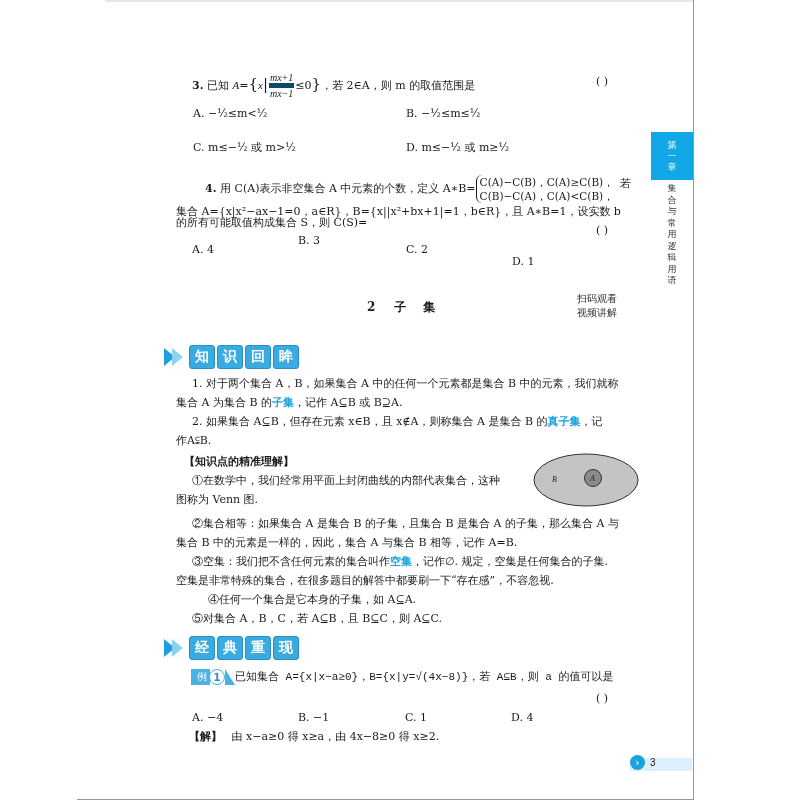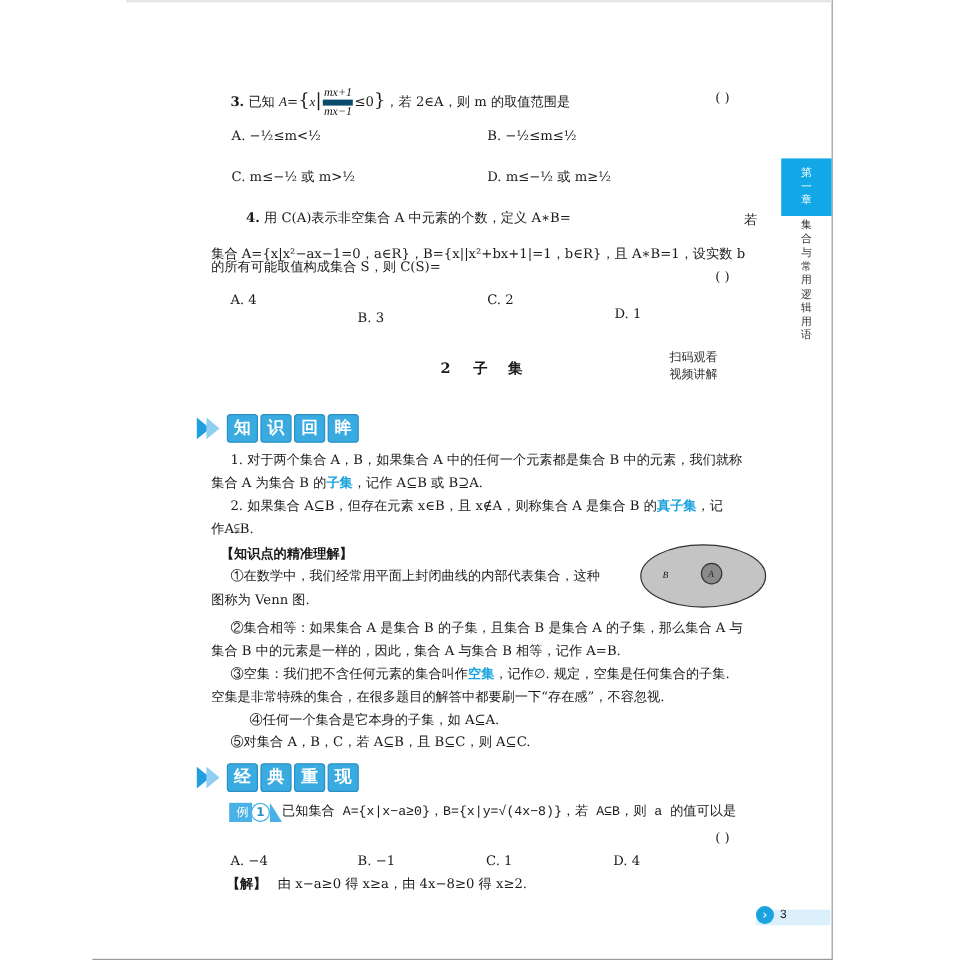--- a/index.html
+++ b/index.html
@@ -21,21 +21,21 @@
 
     
     .chap-tab { position:absolute; left:651px; top:132px; width:42px; height:48px; background:#12a8e8; color:#fff;
       display:flex; flex-direction:column; align-items:center; justify-content:center; font-size:9px; line-height:11px; }
     .chap-title { position:absolute; left:665px; top:183px; width:14px; font-size:9px; line-height:11.5px; text-align:center; color:#333; white-space:normal; word-break:break-all; }
 
     
     .sec-title { position:absolute; left:367px; top:299px; font-size:12px; font-weight:bold; letter-spacing:1px; }
     .sec-title .n { margin-right:18px; }
     .sec-title .c2 { margin-left:16px; }
-    .qr { position:absolute; left:558px; top:292px; font-size:10px; line-height:14px; color:#333; }
+    .qr { position:absolute; left:577px; top:292px; font-size:10px; line-height:14px; color:#333; }
 
     
     .banner { position:absolute; display:flex; align-items:center; }
     .arrow { width:0; height:0; border-top:9px solid transparent; border-bottom:9px solid transparent; border-left:11px solid #1f9fe0; margin-right:-3px; }
     .arrow2 { width:0; height:0; border-top:9px solid transparent; border-bottom:9px solid transparent; border-left:11px solid #8fd0f2; margin-right:6px; }
     .bchar { width:24px; height:22px; background:#3aabe0; color:#fff; font-family:"DejaVu Sans","Liberation Sans",sans-serif;
       font-weight:bold; font-size:14px; display:flex; align-items:center; justify-content:center; margin-right:2px; border-radius:3px; border:1px solid #2a8fc4; }
 
     .example-badge { position:absolute; left:191px; top:669px; height:16px; display:flex; align-items:center; }
     .ex-box { background:#49b1e6; color:#fff; font-size:10px; height:16px; padding:0 3px 0 6px; display:flex; align-items:center; font-family:"DejaVu Sans",sans-serif; }
@@ -71,28 +71,28 @@
   <i class="v">A</i>=<span style="font-size:15px;">{</span><i class="v">x</i><span style="font-size:15px;">|</span><span class="frac"><span class="num"><i class="v">mx+1</i></span><span><i class="v">mx−1</i></span></span><span>≤0</span><span style="font-size:15px;">}</span><span>，若 2∈A，则 m 的取值范围是</span>
 </div>
 <div class="paren abs" style="left:596px; top:75px;">(      )</div>
 <div class="abs t" style="left:193px; top:107px;">A. −½≤m&lt;½</div>
 <div class="abs t" style="left:406px; top:107px;">B. −½≤m≤½</div>
 <div class="abs t" style="left:193px; top:141px;">C. m≤−½ 或 m&gt;½</div>
 <div class="abs t" style="left:406px; top:141px;">D. m≤−½ 或 m≥½</div>
 
 <div class="abs t" style="left:205px; top:175px;">
   <span class="b">4.</span>
-  <span>用 C(A)表示非空集合 A 中元素的个数，定义 A∗B=</span>
+  <span>用 C(A)表示非空集合 A 中元素的个数，定义 A∗B=</span><span class="cases"><span style="display:block;">C(A)−C(B)，C(A)≥C(B)，</span><span style="display:block;">C(B)−C(A)，C(A)&lt;C(B)，</span></span>
 </div>
 <div class="abs t" style="left:620px; top:177px;">若</div>
 <div class="abs t" style="left:176px; top:205px;">集合 A={x|x²−ax−1=0，a∈R}，B={x||x²+bx+1|=1，b∈R}，且 A∗B=1，设实数 b</div>
 <div class="abs t" style="left:176px; top:216px;">的所有可能取值构成集合 S，则 C(S)=</div>
 <div class="paren abs" style="left:596px; top:224px;">(      )</div>
 <div class="abs t" style="left:192px; top:243px;">A. 4</div>
-<div class="abs t" style="left:298px; top:258px;">B. 3</div>
+<div class="abs t" style="left:298px; top:234px;">B. 3</div>
 <div class="abs t" style="left:406px; top:243px;">C. 2</div>
 <div class="abs t" style="left:512px; top:243px;margin-top:12px;">D. 1</div>
 
 <div class="sec-title">
   <span class="n">2</span><span>子</span><span class="c2">集</span>
 </div>
 <div class="qr abs">
   <div>扫码观看</div>
   <div>视频讲解</div>
 </div>
@@ -109,21 +109,21 @@
 <div class="abs t" style="left:192px; top:377px;">1. 对于两个集合 A，B，如果集合 A 中的任何一个元素都是集合 B 中的元素，我们就称</div>
 <div class="abs t" style="left:176px; top:396px;">
   <span>集合 A 为集合 B 的</span><span class="hl b">子集</span><span>，记作 A⊆B 或 B⊇A.</span>
 </div>
 <div class="abs t" style="left:192px; top:415px;">
   <span>2. 如果集合 A⊆B，但存在元素 x∈B，且 x∉A，则称集合 A 是集合 B 的</span><span class="hl b">真子集</span><span>，记</span>
 </div>
 <div class="abs t" style="left:176px; top:434px;">作A⫋B.</div>
 
 <div class="abs t b" style="left:184px; top:455px;">【知识点的精准理解】</div>
-<div class="abs t" style="left:192px; top:474px;font-family:Liberation Mono, monospace;">①在数学中，我们经常用平面上封闭曲线的内部代表集合，这种</div>
+<div class="abs t" style="left:192px; top:474px;">①在数学中，我们经常用平面上封闭曲线的内部代表集合，这种</div>
 <div class="abs t" style="left:176px; top:493px;">图称为 Venn 图.</div>
 
 <svg class="venn" viewBox="0 0 108 56">
   <ellipse cx="54" cy="28" rx="52" ry="26" fill="#c4c4c4" stroke="#333" stroke-width="1"></ellipse>
   <circle cx="61" cy="26" r="8.5" fill="#8a8a8a" stroke="#333" stroke-width="1"></circle>
   <text x="20" y="30" font-size="8" font-style="italic" font-family="Liberation Serif, serif" fill="#222">B</text>
   <text x="58" y="29" font-size="8" font-style="italic" font-family="Liberation Serif, serif" fill="#222">A</text>
 </svg>
 
 <div class="abs t" style="left:192px; top:517px;">②集合相等：如果集合 A 是集合 B 的子集，且集合 B 是集合 A 的子集，那么集合 A 与</div>

